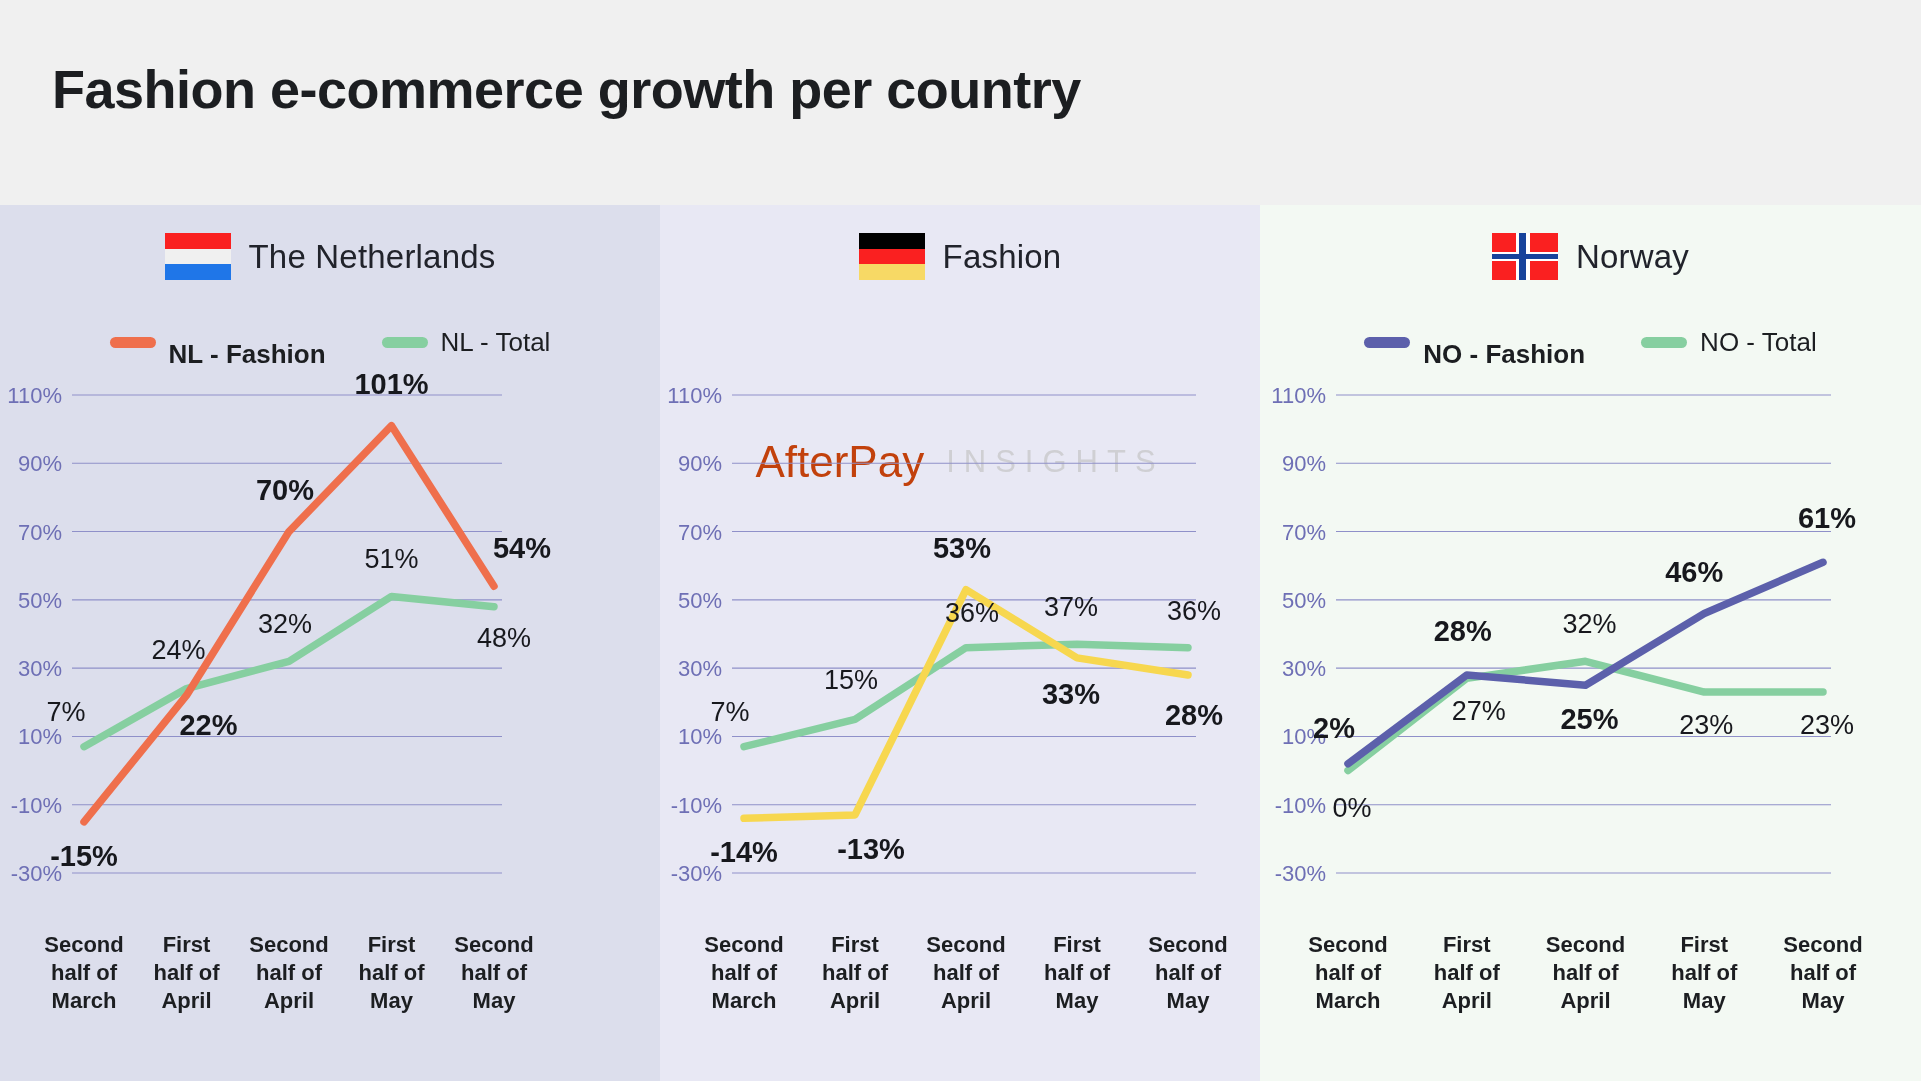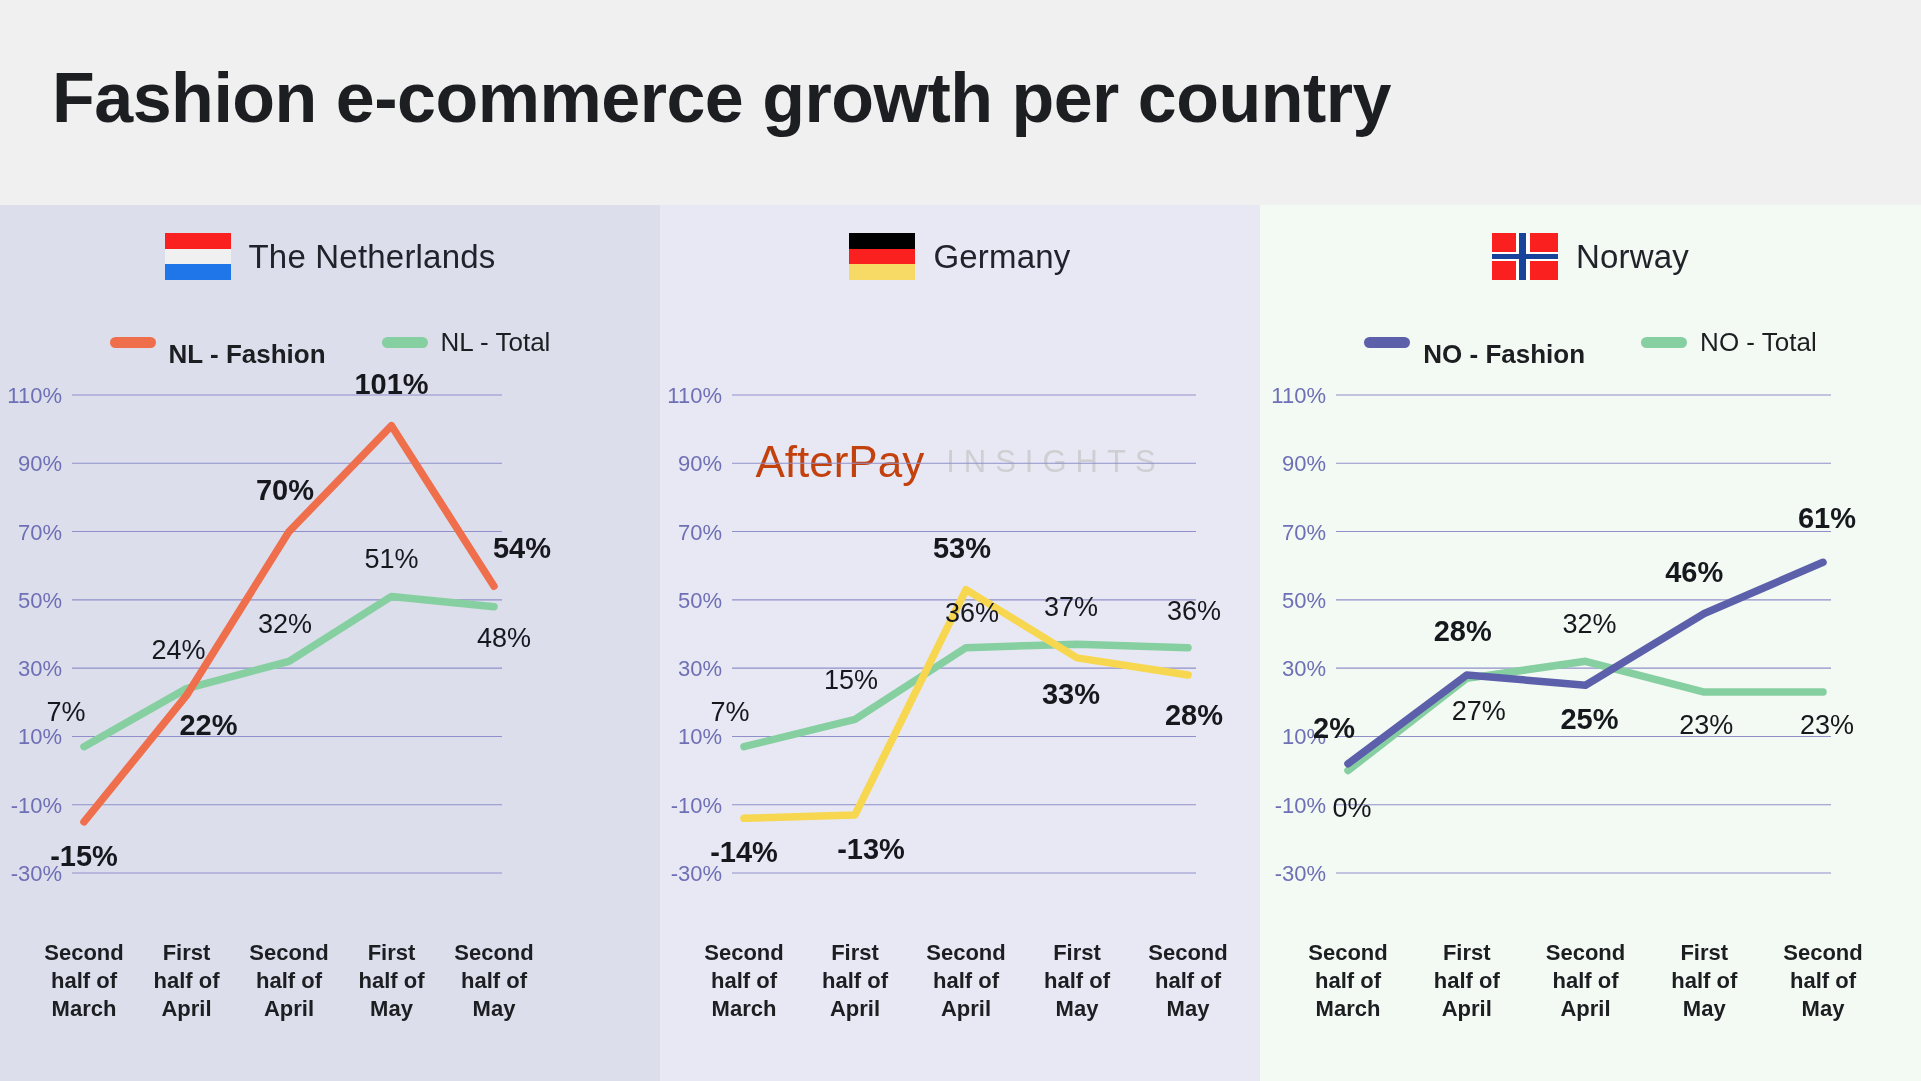--- a/index.html
+++ b/index.html
@@ -25,21 +25,21 @@
     position: absolute;
     left: 0; top: 0;
     width: 1921px;
     height: 205px;
     background: #f0f0f0;
   }
   .header-title {
     position: absolute;
     left: 52px;
     top: 58px;
-    font-size: 70px;
+    font-size: 54px;
     font-weight: 700;
     letter-spacing: -0.5px;
     color: #1c1e21;
     white-space: nowrap;
   }
 
   
   .panels {
     position: absolute;
     left: 0;
@@ -135,21 +135,21 @@
     font-family: "Liberation Sans", sans-serif;
     font-size: 27px;
     fill: #17181d;
     text-anchor: middle;
   }
   .dlabel.bold { font-weight: 700; font-size: 29px; }
 
   
   .xaxis {
     position: absolute;
-    bottom: 32px;
+    bottom: 40px;
     left: 0;
     width: 100%;
     height: 110px;
     padding-left: 15px;
   }
   .xtick {
     position: absolute;
     text-align: center;
     font-size: 22px;
     font-weight: 700;
@@ -265,21 +265,21 @@
         </div>
     </div>
 
     <div class="panel panel-de">
       <div class="panel-head">
         <div class="flag">
           <div class="stripe s1" style="background:#000000"></div>
           <div class="stripe s2" style="background:#fa2020"></div>
           <div class="stripe s3" style="background:#f7d965"></div>
         </div>
-        <div class="country-name">Germany</div>
+        <div class="country-name">Fashion</div>
       </div>
       <div class="watermark">
         <span class="wm-after">AfterPay</span>
         <span class="wm-insights">INSIGHTS</span>
       </div>
       <div class="plot">
         <svg viewBox="0 0 600 560" preserveAspectRatio="none">
             <line x1="72" x2="536" y1="22" y2="22" class="gridline"></line>
             <text x="62" y="30" class="ytick">110%</text>
             <line x1="72" x2="536" y1="90.28571428571428" y2="90.28571428571428" class="gridline"></line>

